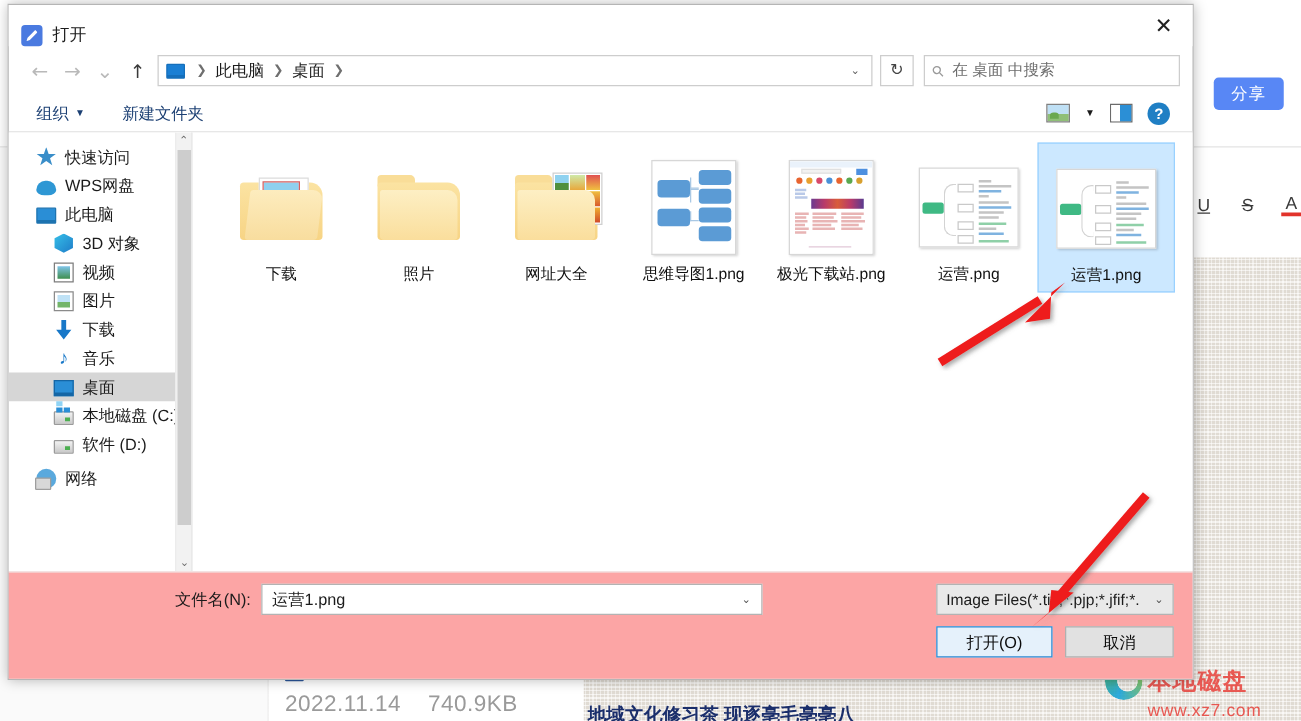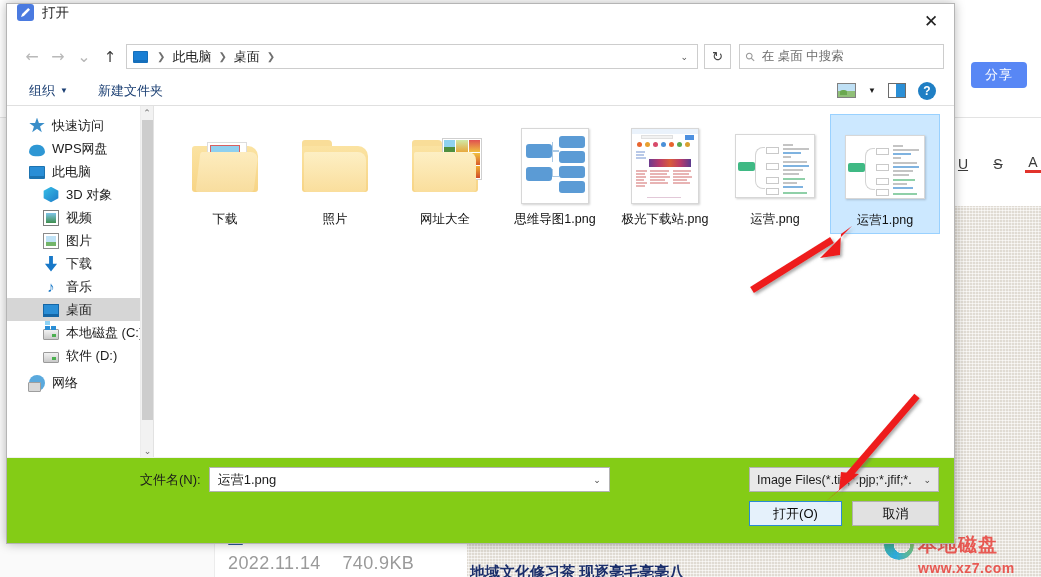--- a/index.html
+++ b/index.html
@@ -73,34 +73,34 @@
   }
   #wm-row1 { display: flex; align-items: center; gap: 4px; }
   #wm-swirl {
     width: 30px; height: 30px; border-radius: 50%;
     background: conic-gradient(from 200deg, #19a3dc, #41b14a 40%, #8dc63f 60%, #19a3dc);
     -webkit-mask: radial-gradient(circle at 60% 50%, transparent 34%, #000 36%);
     mask: radial-gradient(circle at 60% 50%, transparent 34%, #000 36%);
     opacity: .9;
   }
   #wm-title { font-size: 19px; color: #e8403a; font-weight: bold; letter-spacing: 1px; opacity: .85;}
-  #wm-url { font-size: 14px; color: #e8403a; font-weight: bold; margin-left: 34px; opacity: .85; letter-spacing:.5px;}
+  #wm-url { font-size: 14px; color: #e8403a; font-weight: normal; margin-left: 34px; opacity: .85; letter-spacing:.5px;}
 
   
   #dialog {
     position: absolute; left: 6px; top: 3px; width: 949px; height: 541px;
     background: #ffffff;
     border: 1px solid #b5b5b5;
     box-shadow: 0 0 10px rgba(0,0,0,.28);
     display: flex; flex-direction: column;
   }
 
   
   #titlebar {
-    height: 33px; display: flex; align-items: flex-start;
+    height: 33px; display: flex; align-items: flex-end;
     padding-left: 10px; background: #ffffff;
   }
   #title-icon {
     width: 17px; height: 17px; border-radius: 3px;
     background: #4a7ae0;
     position: relative; margin-right: 8px; flex: none;
   }
   #title-icon::after {
     content: ""; position: absolute; left: 4px; top: 4px;
     width: 9px; height: 9px;
@@ -321,21 +321,21 @@
   .wp .sbar { position:absolute; left:14%; top:6px; width:48%; height:4px; background:#f2f2f2; border:1px solid #e0e0e0;}
   .wp .btn { position:absolute; right:6%; top:6px; width:13%; height:5px; background:#4d90e0;}
   .wp .ico { position:absolute; width:5px; height:5px; border-radius:50%; }
   .wp .ln { position:absolute; height:1.4px; background:#e8b4b4; }
   .wp .lnb { position:absolute; height:1.4px; background:#b9c9e8; }
   .wp .banner { position:absolute; left:26%; top:40%; width:63%; height:8px;
                 background: linear-gradient(90deg,#6c3b8f,#b83a6a,#d85c3a,#b83a6a,#5a3a8f); }
 
   
   #footer {
-    height: 86px; flex: none; background: #84cc16; position: relative;
+    height: 86px; flex: none; background: #fca5a5; position: relative;
     border-top: 1px solid #f0f0f0;
   }
   #fn-row { position: absolute; left: 133px; top: 9px; display: flex; align-items: center; }
   #fn-label { font-size: 13px; color: #1b1b1b; margin-right: 8px; }
   #fn-input {
     width: 401px; height: 25px; border: 1px solid #b3b3b3; background: #fff;
     display: flex; align-items: center; padding: 0 8px; font-size: 13px; color: #1b1b1b;
   }
   #fn-caret { margin-left: auto; font-size: 9px; color: #4a4a4a; }
   #ft-select {

